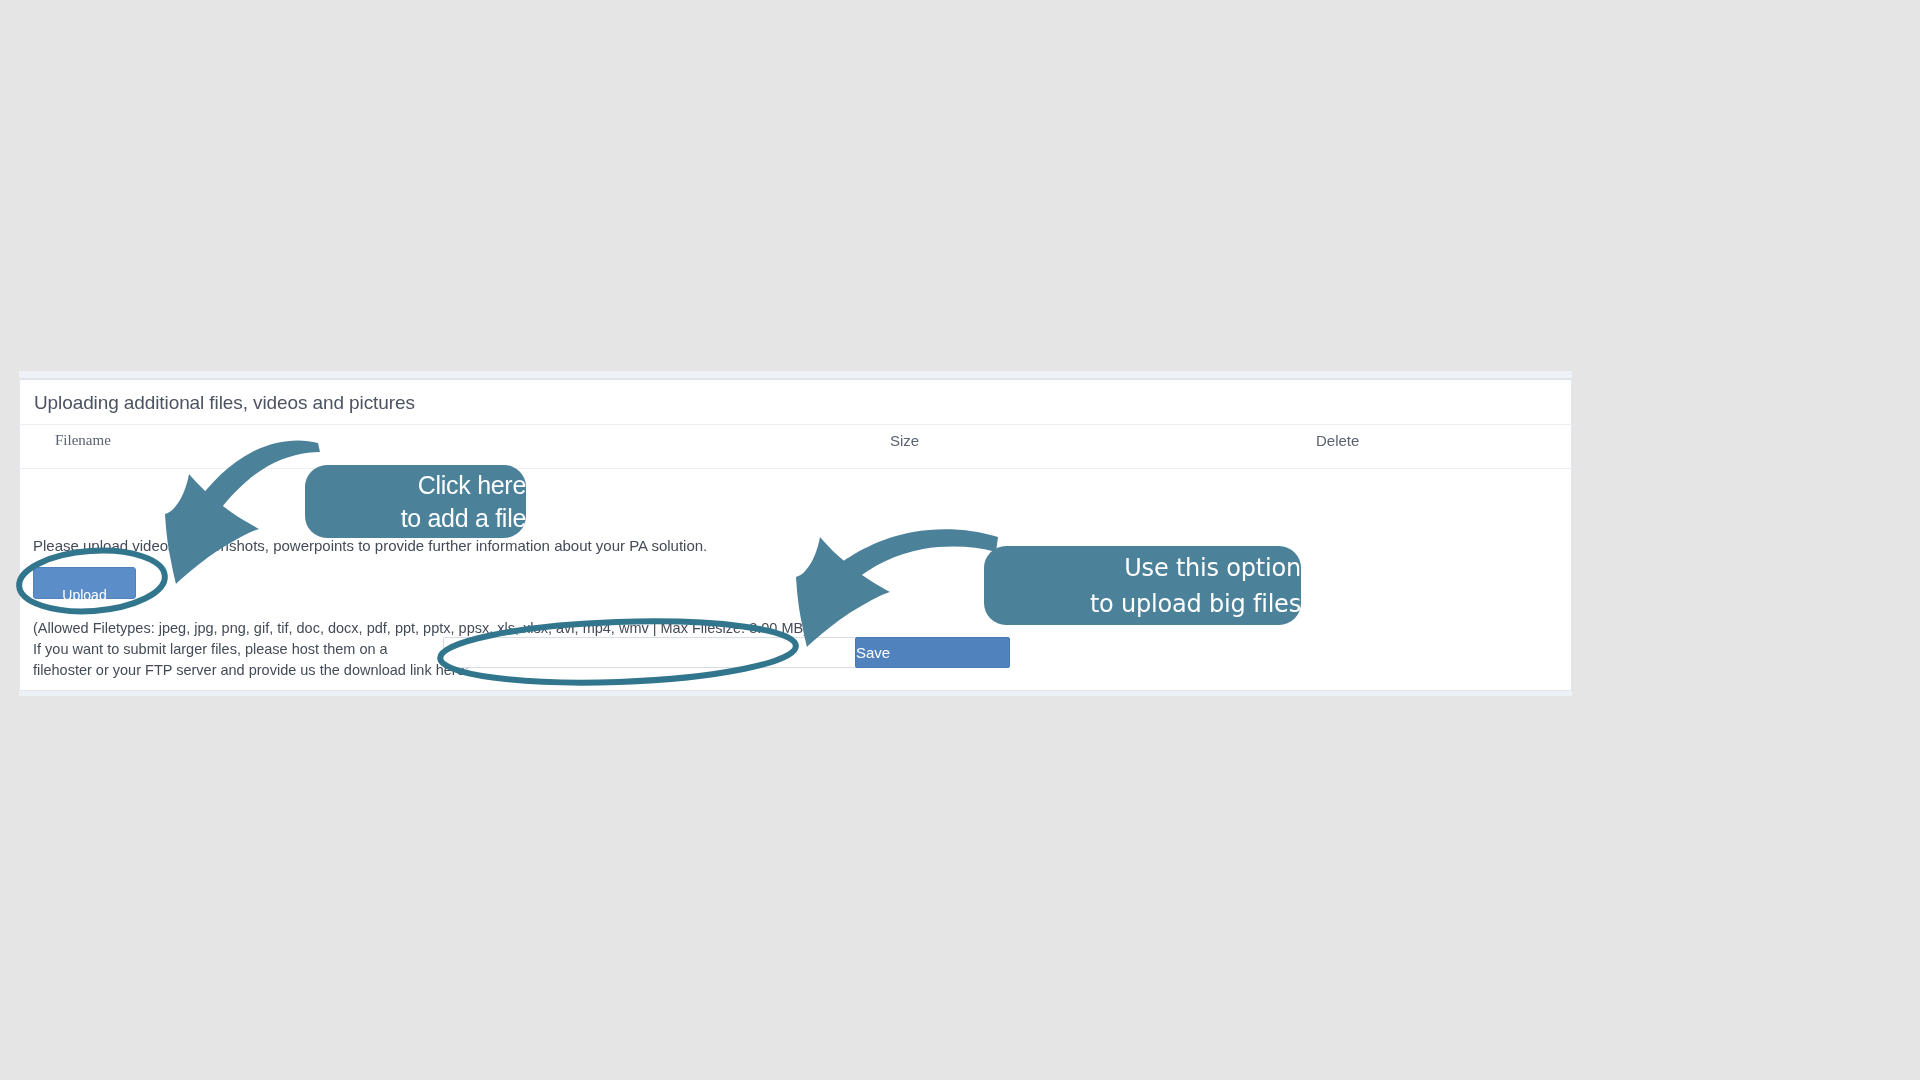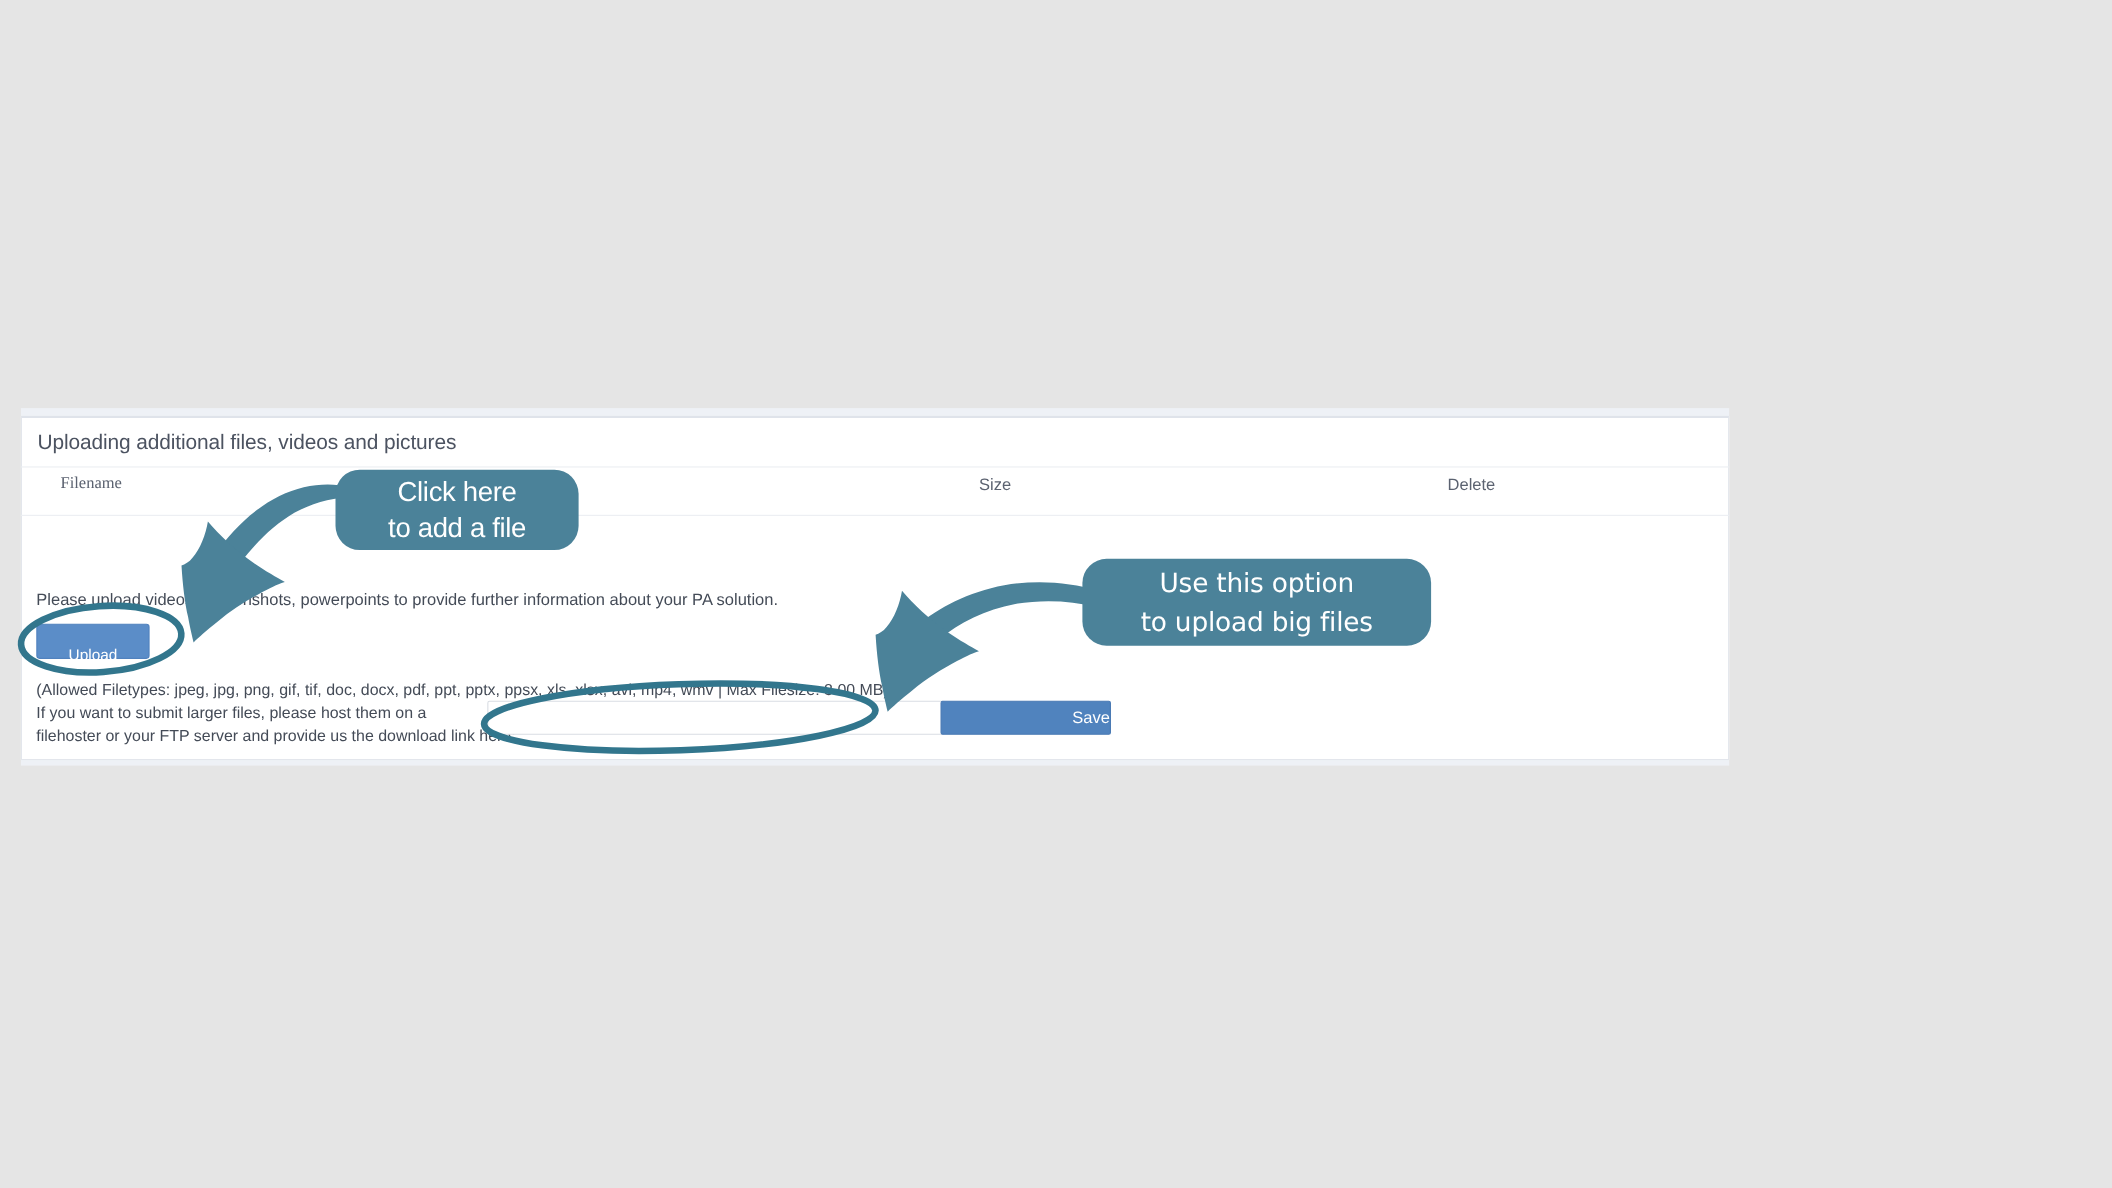--- a/index.html
+++ b/index.html
@@ -155,21 +155,21 @@
     left: 855px;
     top: 637px;
     width: 155px;
     height: 31px;
     background: #5083be;
     border: 1px solid #4a7ab4;
     border-radius: 2px;
     color: #ffffff;
     font-size: 15px;
     font-family: "Liberation Sans", sans-serif;
-    text-align: right;
+    text-align: left;
     line-height: 29px;
     box-sizing: border-box;
     cursor: pointer;
     padding: 0;
   }
 
   
   #annotations {
     position: absolute;
     left: 0;
@@ -181,21 +181,22 @@
 
   .callout {
     position: absolute;
     background: #4b8299;
     border-radius: 22px;
     color: #ffffff;
     text-align: center;
     display: flex;
     flex-direction: column;
     justify-content: center;
-    align-items: center;
+    align-items: flex-end;
+    margin-top: 38px;
   }
   #callout-1 {
     left: 305px;
     top: 427px;
     width: 221px;
     height: 73px;
     font-family: "Liberation Sans", sans-serif;
     font-size: 25px;
     font-weight: 400;
     line-height: 33px;

